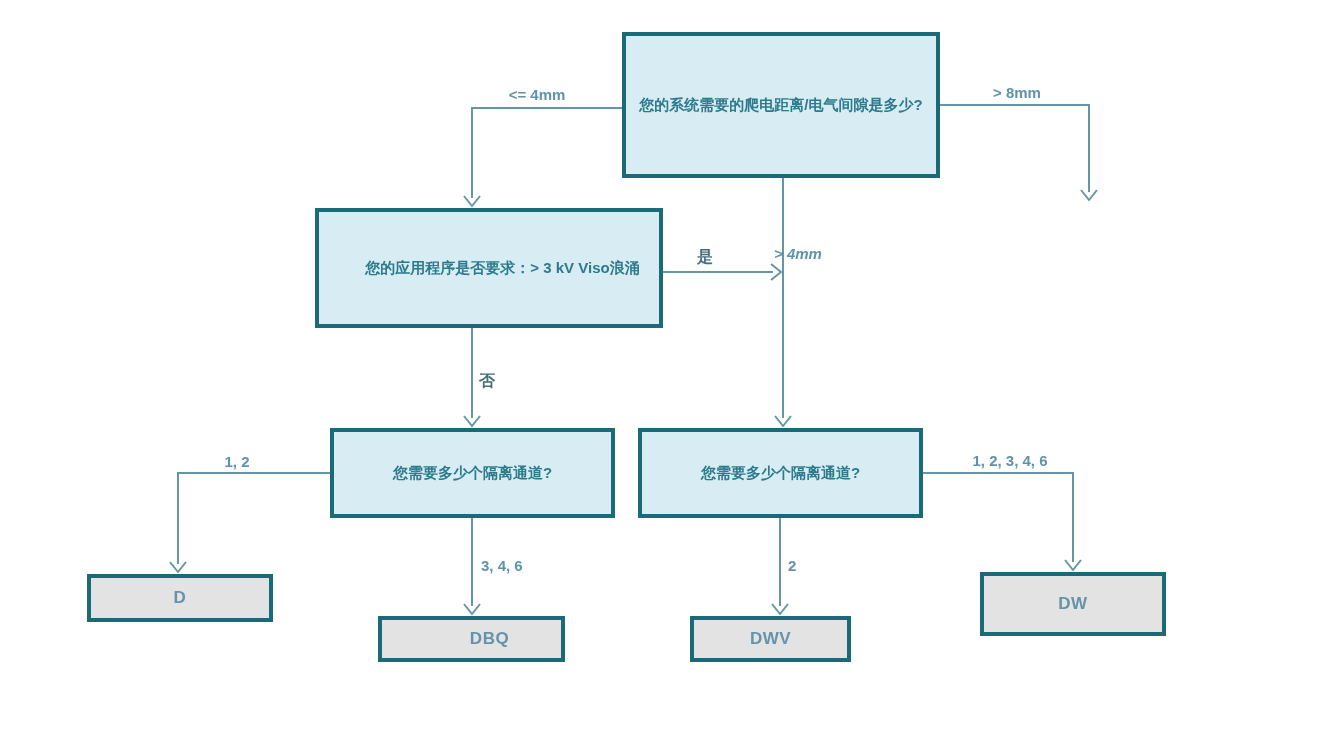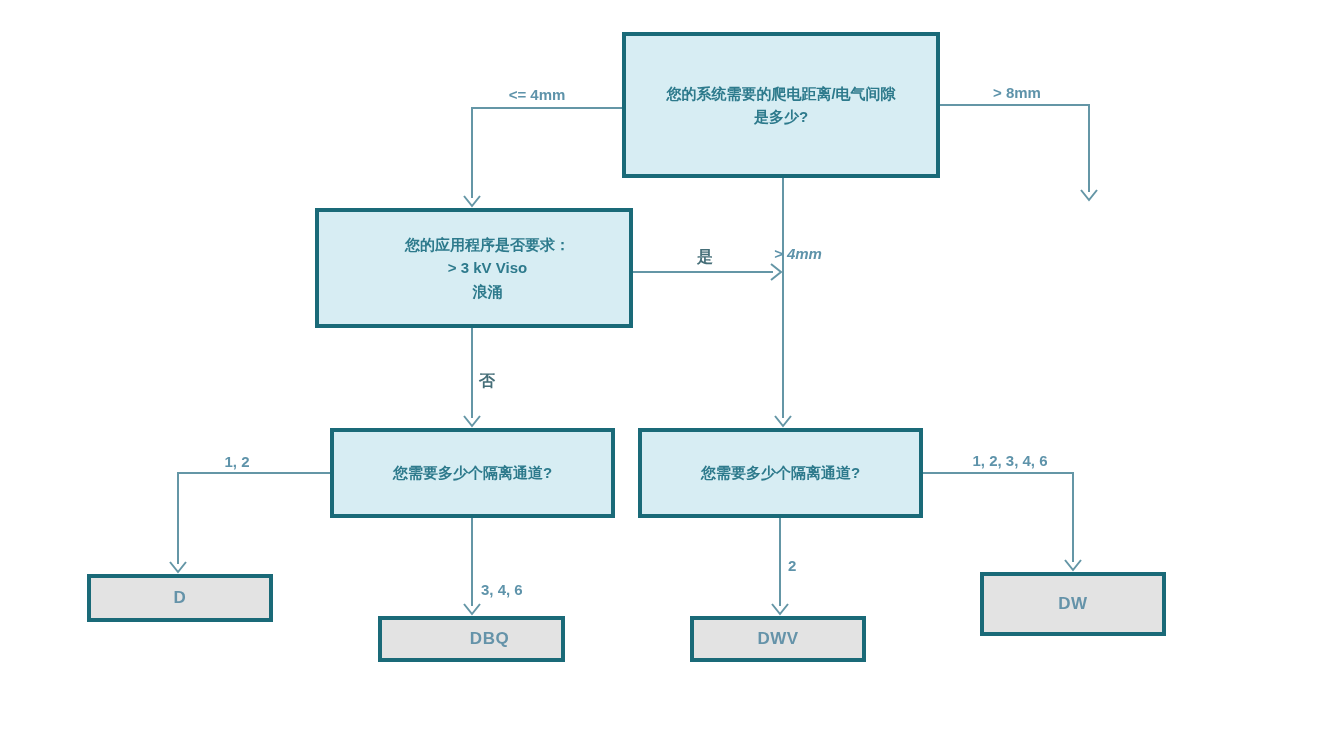--- a/index.html
+++ b/index.html
@@ -10,21 +10,21 @@
     background: #ffffff;
     overflow: hidden;
     font-family: "Liberation Sans", sans-serif;
   }
   .edges { position: absolute; left: 0; top: 0; }
 
   .node {
     position: absolute;
     box-sizing: border-box;
     display: flex;
-    flex-direction: column;
+    flex-direction: row;
     align-items: center;
     justify-content: center;
     text-align: left;
     border: 4px solid #1a6a78;
   }
   .node.q {
     background: #d7edf3;
     color: #2d7a8c;
     font-weight: bold;
     font-size: 15px;
@@ -34,27 +34,27 @@
   .node.r {
     background: #e3e3e3;
     color: #6593a9;
     font-weight: bold;
     font-size: 17px;
     letter-spacing: 0.5px;
   }
   .node span { display: block; }
 
   #n-top { left: 622px; top: 32px;  width: 318px; height: 146px; }
-  #n-app { left: 315px; top: 208px; width: 318px; height: 120px; padding-left: 39px; }
+  #n-app { left: 315px; top: 208px; width: 348px; height: 120px; padding-left: 39px; }
   #n-chl { left: 330px; top: 428px; width: 285px; height: 90px; }
   #n-chr { left: 638px; top: 428px; width: 285px; height: 90px; }
   #n-dww { left: 997px; top: 202px; width: 180px; height: 46px; }
   #n-d   { left: 87px;  top: 574px; width: 186px; height: 48px; }
   #n-dbq { left: 378px; top: 616px; width: 187px; height: 46px; padding-left: 36px; }
-  #n-dwv { left: 690px; top: 616px; width: 176px; height: 46px; }
+  #n-dwv { left: 690px; top: 616px; width: 161px; height: 46px; }
   #n-dw  { left: 980px; top: 572px; width: 186px; height: 64px; }
 
   .elabel {
     position: absolute;
     font-size: 15px;
     font-weight: bold;
     color: #5e93aa;
     white-space: nowrap;
   }
   .elabel.cjk {
@@ -62,21 +62,21 @@
     font-size: 16px;
   }
   .center { text-align: center; }
 
   #lb-le4   { left: 487px; top: 86px;  width: 100px; text-align: center; }
   #lb-gt8   { left: 967px; top: 84px;  width: 100px; }
   #lb-gt4   { left: 774px; top: 245px; font-style: italic; }
   #lb-yes   { left: 690px; top: 247px; width: 30px; }
   #lb-no    { left: 472px; top: 371px; width: 30px; }
   #lb-12    { left: 197px; top: 453px; width: 80px; }
-  #lb-346   { left: 481px; top: 557px; margin-top: 24px; }
+  #lb-346   { left: 481px; top: 557px; }
   #lb-2     { left: 788px; top: 557px; }
   #lb-12346 { left: 955px; top: 452px; width: 110px; }
 </style>
 </head>
 <body>
 
 <div class="canvas">
 
   <svg class="edges" width="1336" height="736" viewBox="0 0 1336 736">
     <g stroke="#6496a6" stroke-width="2" fill="none">

